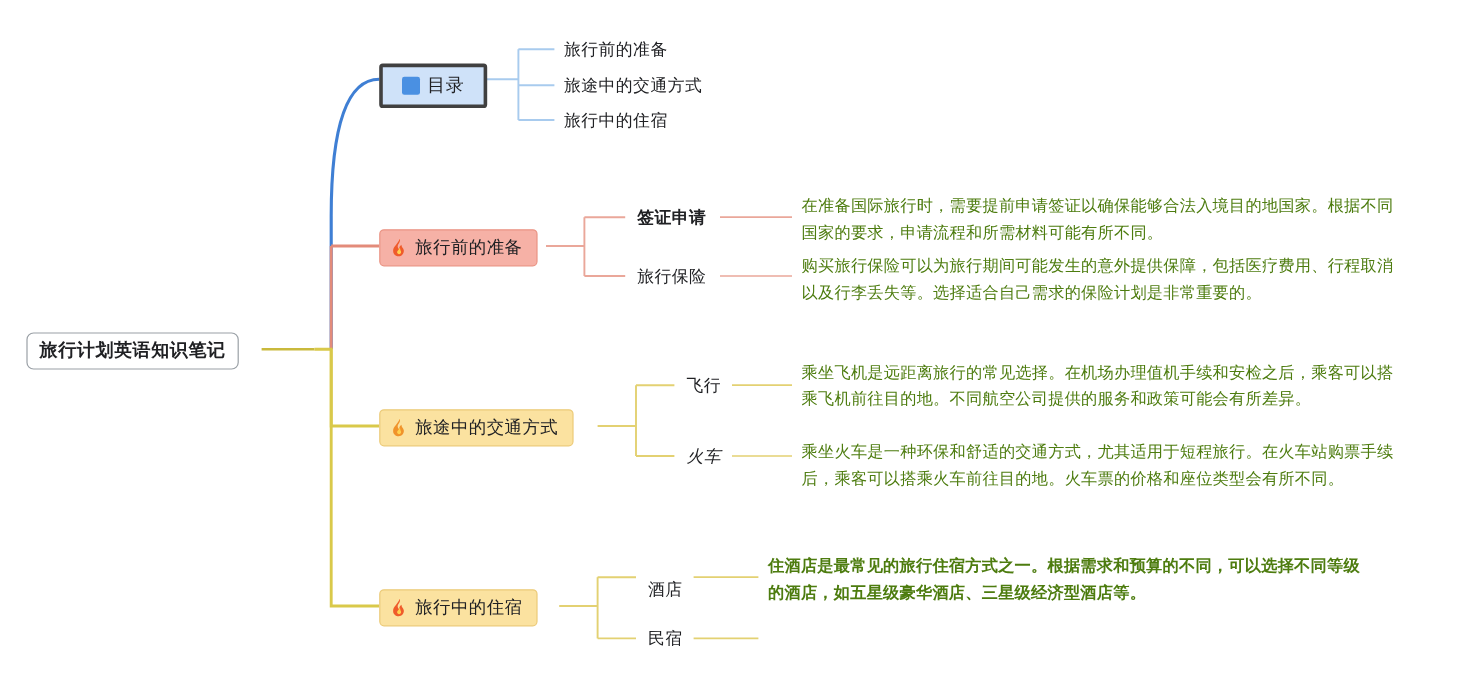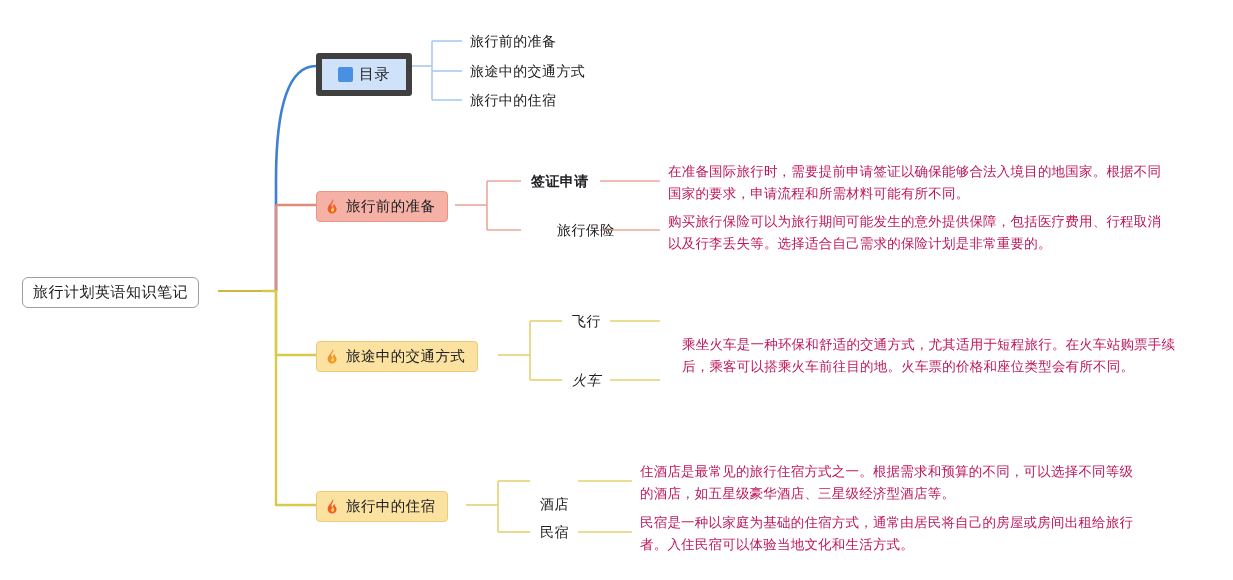--- a/index.html
+++ b/index.html
@@ -33,36 +33,36 @@
     align-items: center;
     white-space: nowrap;
   }
   .root-node {
     border: 1px solid #9aa0a6;
     border-radius: 6px;
     background: #ffffff;
     padding: 5px 10px;
     font-size: 15px;
     color: #202124;
-    font-weight: 400;
+    font-weight: 700;
     letter-spacing: 0.5px;
   }
   .branch-node {
     border-radius: 4px;
     padding: 5px 12px 5px 9px;
     font-size: 14.5px;
     color: #202124;
     gap: 6px;
   }
   .branch-node .label {
     letter-spacing: 0.4px;
   }
   .cat-node {
     background: #cfe2f9;
-    border: 6px solid #404040;
+    border: 3px solid #404040;
     color: #202124;
     font-size: 15px;
     padding: 6px 16px;
     border-radius: 3px;
     font-weight: 400;
   }
   .pink-node {
     background: #f6b1a6;
     border: 1px solid #ea9484;
   }
@@ -73,21 +73,21 @@
   .leaf-node {
     font-size: 14px;
     color: #202124;
     padding: 2px 4px;
     letter-spacing: 0.4px;
   }
   .text-node {
     position: absolute;
     font-size: 13.5px;
     line-height: 1.62;
-    color: #be185d;
+    color: #4d7c0f;
     letter-spacing: 0.2px;
   }
   .sq-icon {
     width: 15px;
     height: 15px;
     background: #4a90e2;
     border-radius: 2px;
     display: inline-block;
   }
   .fire {
@@ -165,21 +165,21 @@
       <svg width="14" height="16" viewBox="0 0 14 16">
           <path d="M7 0c1.2 3.2-1.6 4-1.6 6.4 0 1 .6 1.8 1.3 2.2-.2-1.6.8-2.9 1.9-3.6-.3 1.9 1.6 2.6 1.9 4.6.4 2.6-1.7 5-4.3 5-2.5 0-4.6-1.9-4.6-4.5C1.6 6.2 5.6 4.6 7 0z" fill="#ef5b2b"></path>
           <path d="M7.1 7.4c.7 1 .3 1.8.9 2.7.4.7.3 1.8-.5 2.4-1 .7-2.5.1-2.6-1.2-.1-1.4 1.7-2.2 2.2-3.9z" fill="#ffd04d"></path>
         </svg>
     </span>
     <span class="label">旅行前的准备</span>
   </div>
   <div class="node leaf-node" style="left:527px; top:171px;font-weight:bold;">
     <span>签证申请</span>
   </div>
-  <div class="node leaf-node" style="left:553px; top:220px;">
+  <div class="node leaf-node" style="left:527px; top:220px;">
     <span>旅行保险</span>
   </div>
   <div class="text-node" style="left:668px; top:161px; width:505px;">
     <span>在准备国际旅行时，需要提前申请签证以确保能够合法入境目的地国家。根据不同国家的要求，申请流程和所需材料可能有所不同。</span>
   </div>
   <div class="text-node" style="left:668px; top:211px; width:505px;">
     <span>购买旅行保险可以为旅行期间可能发生的意外提供保障，包括医疗费用、行程取消以及行李丢失等。选择适合自己需求的保险计划是非常重要的。</span>
   </div>
 
   <div class="node branch-node yellow-node" style="left:316px; top:341px;">
@@ -190,39 +190,39 @@
         </svg>
     </span>
     <span class="label">旅途中的交通方式</span>
   </div>
   <div class="node leaf-node" style="left:568px; top:311px;text-align:center;">
     <span>飞行</span>
   </div>
   <div class="node leaf-node" style="left:568px; top:370px;font-style:italic;">
     <span>火车</span>
   </div>
-  <div class="text-node" style="left:668px; top:334px; width:505px;margin-left:14px;">
+  <div class="text-node" style="left:668px; top:300px; width:505px;">
+    <span>乘坐飞机是远距离旅行的常见选择。在机场办理值机手续和安检之后，乘客可以搭乘飞机前往目的地。不同航空公司提供的服务和政策可能会有所差异。</span>
+  </div>
+  <div class="text-node" style="left:668px; top:366px; width:505px;">
     <span>乘坐火车是一种环保和舒适的交通方式，尤其适用于短程旅行。在火车站购票手续后，乘客可以搭乘火车前往目的地。火车票的价格和座位类型会有所不同。</span>
   </div>
 
   <div class="node branch-node yellow-node" style="left:316px; top:491px;">
     <span class="fire">
       <svg width="14" height="16" viewBox="0 0 14 16">
           <path d="M7 0c1.2 3.2-1.6 4-1.6 6.4 0 1 .6 1.8 1.3 2.2-.2-1.6.8-2.9 1.9-3.6-.3 1.9 1.6 2.6 1.9 4.6.4 2.6-1.7 5-4.3 5-2.5 0-4.6-1.9-4.6-4.5C1.6 6.2 5.6 4.6 7 0z" fill="#ef5b2b"></path>
           <path d="M7.1 7.4c.7 1 .3 1.8.9 2.7.4.7.3 1.8-.5 2.4-1 .7-2.5.1-2.6-1.2-.1-1.4 1.7-2.2 2.2-3.9z" fill="#ffd04d"></path>
         </svg>
     </span>
     <span class="label">旅行中的住宿</span>
   </div>
-  <div class="node leaf-node" style="left:536px; top:494px;">
+  <div class="node leaf-node" style="left:536px; top:481px;">
     <span>酒店</span>
   </div>
   <div class="node leaf-node" style="left:536px; top:522px;text-align:center;">
     <span>民宿</span>
   </div>
-  <div class="text-node" style="left:640px; top:461px; width:500px;">
+  <div class="text-node" style="left:640px; top:461px; width:500px;font-weight:bold;">
     <span>住酒店是最常见的旅行住宿方式之一。根据需求和预算的不同，可以选择不同等级的酒店，如五星级豪华酒店、三星级经济型酒店等。</span>
   </div>
-  <div class="text-node" style="left:640px; top:512px; width:500px;">
-    <span>民宿是一种以家庭为基础的住宿方式，通常由居民将自己的房屋或房间出租给旅行者。入住民宿可以体验当地文化和生活方式。</span>
-  </div>
 
 </div>
 
 </body></html>

